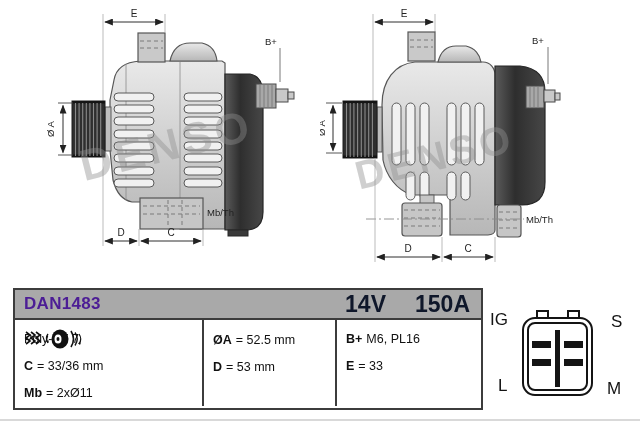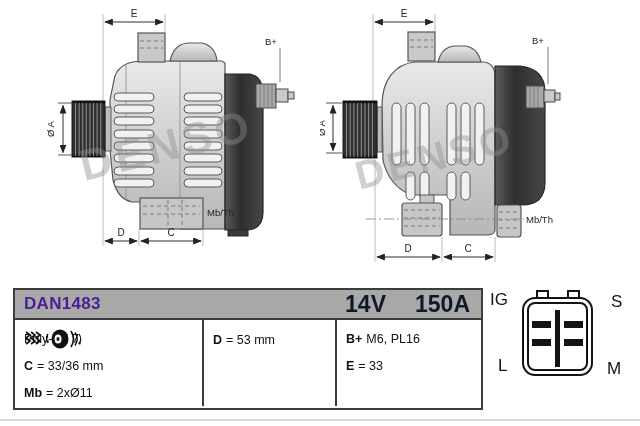--- a/index.html
+++ b/index.html
@@ -25,21 +25,21 @@
   .spec-body{display:flex;height:86px;}
   .spec-col{box-sizing:border-box;padding:6px 0 0 9px;display:flex;flex-direction:column;}
   .col1{width:187px;}
   .col2{width:135px;border-left:2px solid #3c3c3c;border-right:2px solid #3c3c3c;}
   .col3{flex:1;}
   .spec-row{height:27px;display:flex;align-items:center;font-size:12.5px;color:#111;white-space:nowrap;}
   .lbl{font-weight:bold;}
   .val{margin-left:4px;}
   .pulley-ic{margin-right:6px;}
   
-  .connector{position:absolute;left:488px;top:284px;width:152px;height:120px;}
+  .connector{position:absolute;left:488px;top:304px;width:152px;height:120px;}
   .pin-label{position:absolute;font-size:17px;font-weight:500;color:#141414;}
   .conn-tab{position:absolute;width:13px;height:12px;border:2px solid #141414;background:#fff;box-sizing:border-box;}
   .conn-box{position:absolute;left:34px;top:13px;width:71px;height:79px;border:2.5px solid #141414;
             border-radius:13px;background:#fff;box-sizing:border-box;}
   .conn-inner{position:absolute;left:39px;top:18px;width:61px;height:69px;border:2px solid #141414;
               border-radius:8px;box-sizing:border-box;}
   .pin-bar{position:absolute;background:#141414;}
   .bottom-rule{position:absolute;left:0;top:419px;width:640px;height:2px;background:#d9d9d9;}
 </style>
 </head>
@@ -290,20 +290,24 @@
           <span class="lbl">C</span>
           <span class="val">= 33/36 mm</span>
         </div>
         <div class="spec-row">
           <span class="lbl">Mb</span>
           <span class="val">= 2xØ11</span>
         </div>
       </div>
       <div class="spec-col col2">
         <div class="spec-row">
+          <span class="lbl">ØA</span>
+          <span class="val">= 52.5 mm</span>
+        </div>
+        <div class="spec-row">
           <span class="lbl">D</span>
           <span class="val">= 53 mm</span>
         </div>
       </div>
       <div class="spec-col col3">
         <div class="spec-row">
           <span class="lbl">B+</span>
           <span class="val">M6, PL16</span>
         </div>
         <div class="spec-row">

